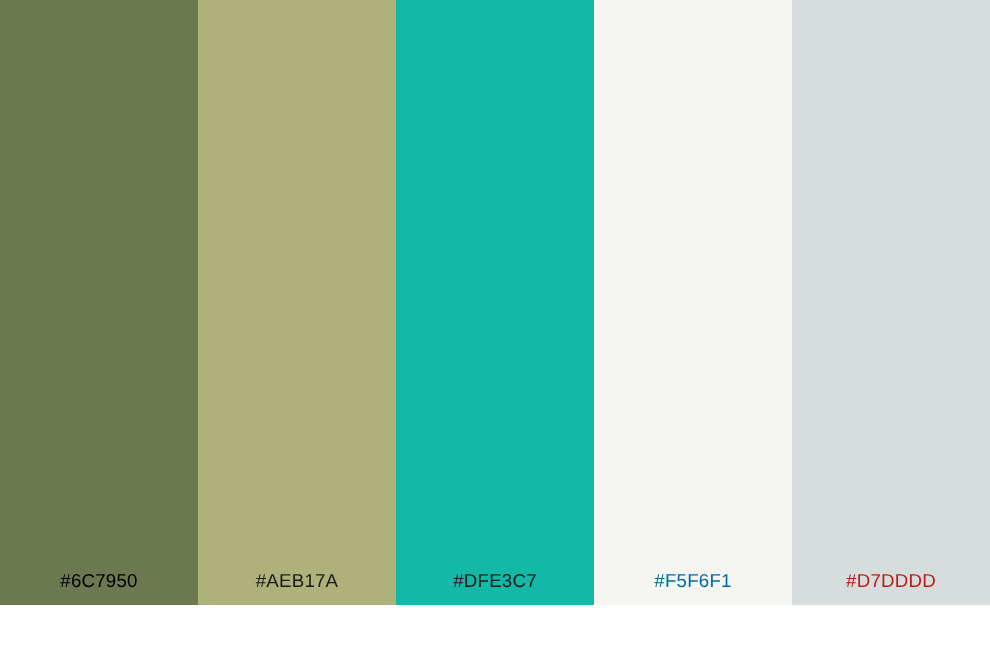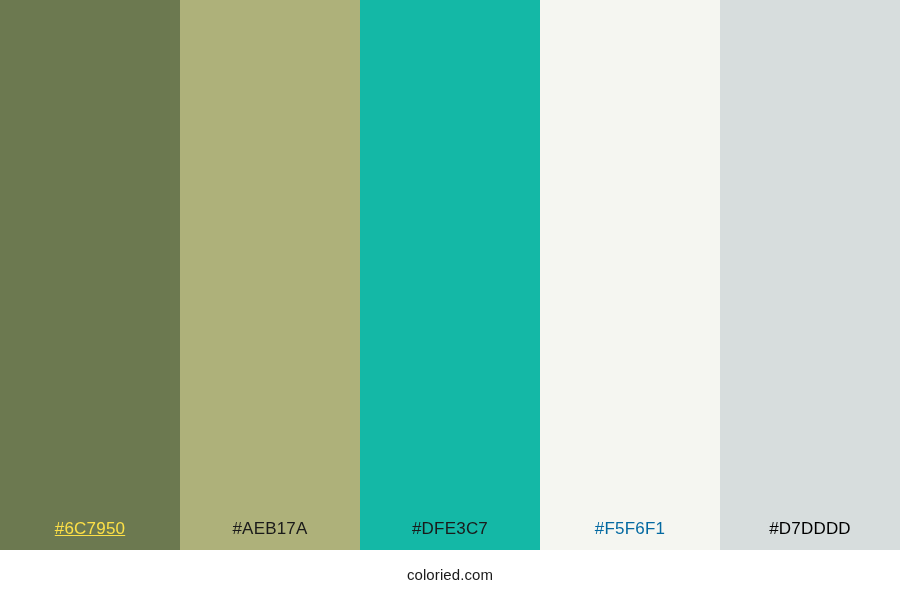--- a/index.html
+++ b/index.html
@@ -64,38 +64,35 @@
   }
 </style>
 </head>
 <body style="background-color: rgb(255, 255, 255);">
 
 <div id="palette-page">
 
   <div id="swatch-strip">
 
     <div class="swatch" style="background-color: rgb(108, 121, 80);">
-      <span class="swatch-label" style="color: #fde047; text-decoration: underline;">#6C7950</span>
+      <span class="swatch-label" style="color: #000000;">#6C7950</span>
     </div>
 
     <div class="swatch" style="background-color: rgb(174, 177, 122); text-decoration: underline;">
       <span class="swatch-label" style="color: rgb(26, 26, 26);">#AEB17A</span>
     </div>
 
     <div class="swatch" style="background-color: #14b8a6;">
       <span class="swatch-label" style="color: rgb(26, 26, 26);">#DFE3C7</span>
     </div>
 
     <div class="swatch" style="background-color: rgb(245, 246, 241);">
       <span class="swatch-label" style="color: #0369a1;">#F5F6F1</span>
     </div>
 
     <div class="swatch" style="background-color: rgb(215, 221, 221);">
-      <span class="swatch-label" style="color: #000000;">#D7DDDD</span>
+      <span class="swatch-label" style="color: #b91c1c;">#D7DDDD</span>
     </div>
 
   </div>
 
-  <div id="footer-bar">
-    <span id="site-credit">coloried.com</span>
-  </div>
 
 </div>
 
 </body></html>

